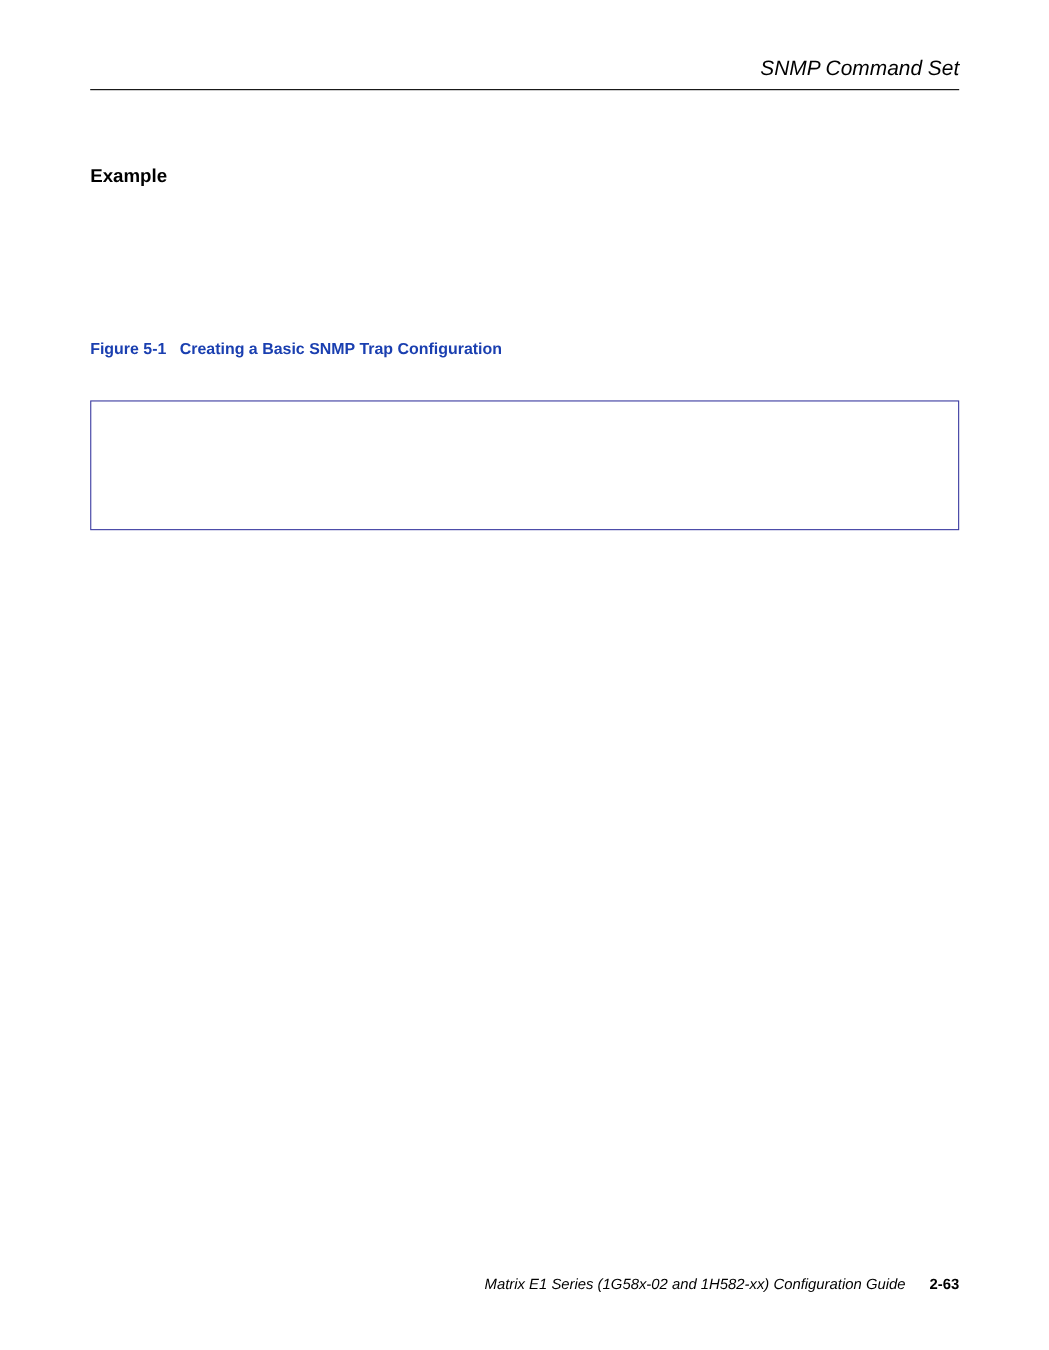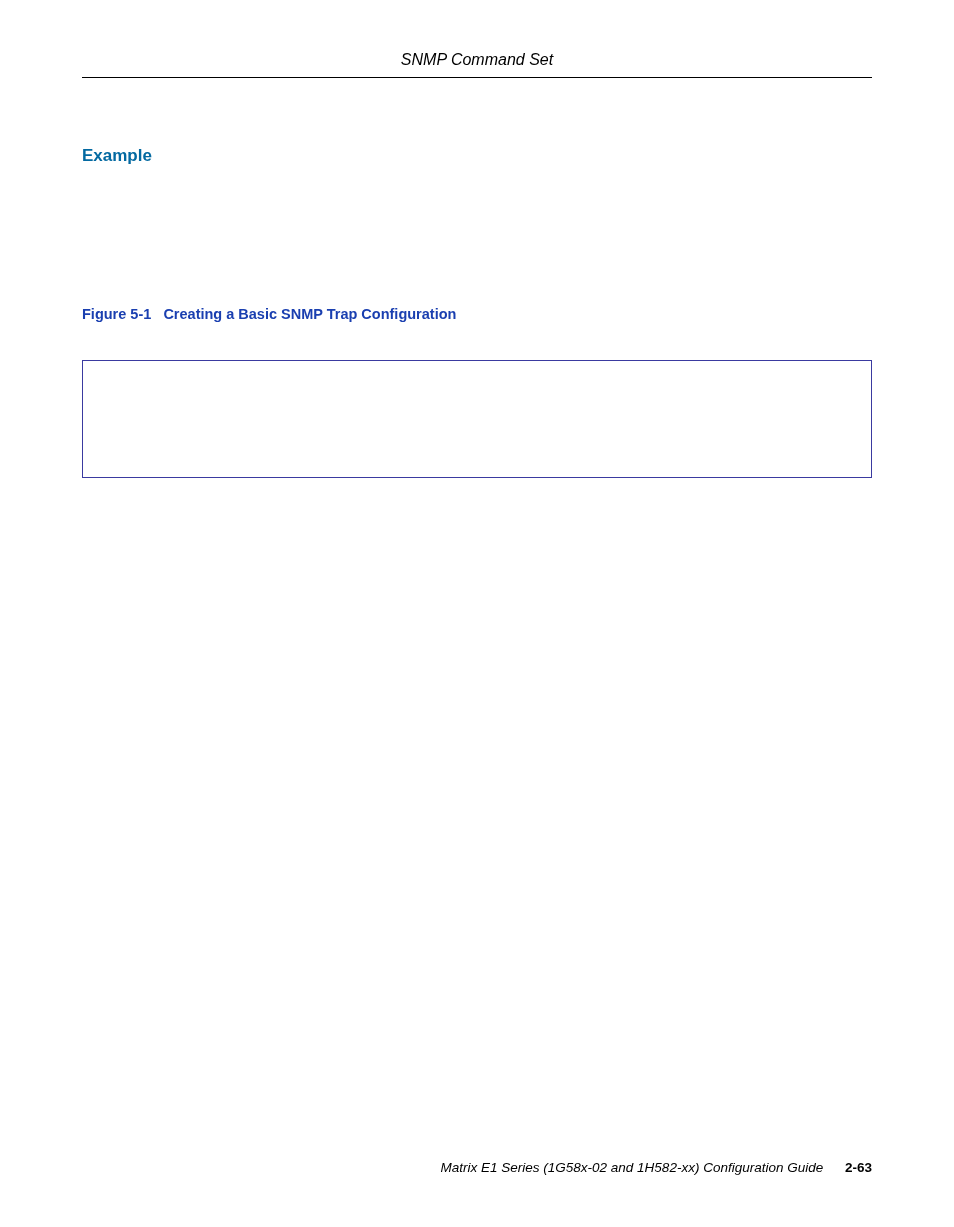--- a/index.html
+++ b/index.html
@@ -13,23 +13,23 @@
     position: relative;
     box-sizing: border-box;
   }
   .page {
     padding: 48px 82px 40px 82px;
     box-sizing: border-box;
     height: 100%;
     position: relative;
   }
   .header-block {
-    text-align: center;
+    text-align: right;
     font-style: italic;
-    font-size: 16px;
+    font-size: 19px;
     line-height: 1.55;
     margin-bottom: 4px;
   }
   .header-rule {
     border: none;
     border-top: 1.5px solid #000;
     margin: 0 0 68px 0;
   }
   .cmd-table {
     width: 100%;
@@ -46,21 +46,21 @@
     border-bottom: 1.5px solid #2b2b7a;
   }
   .cmd-table th.col-left { width: 42%; }
   .cmd-table td {
     padding: 12px 10px;
     border-bottom: 1px solid #2b2b7a;
     font-size: 13px;
     vertical-align: top;
   }
   .section-heading {
-    color: #0369a1;
+    color: #000000;
     font-weight: bold;
     font-size: 17px;
     margin-bottom: 12px;
   }
   .body-text {
     font-size: 13px;
     line-height: 1.45;
     color: #000;
   }
   .figure-caption {

